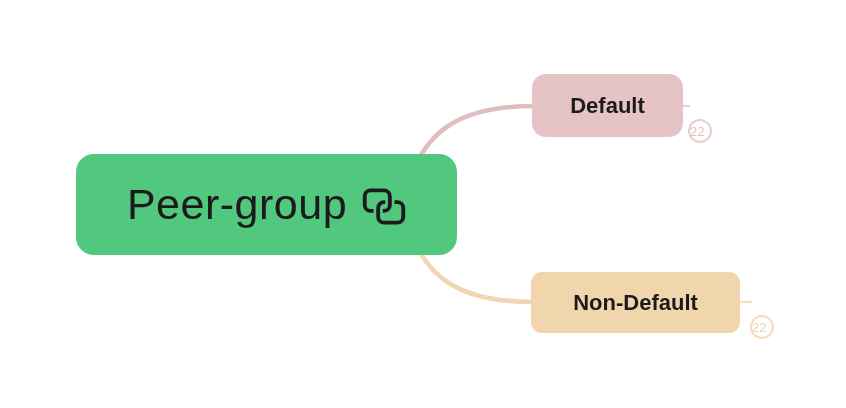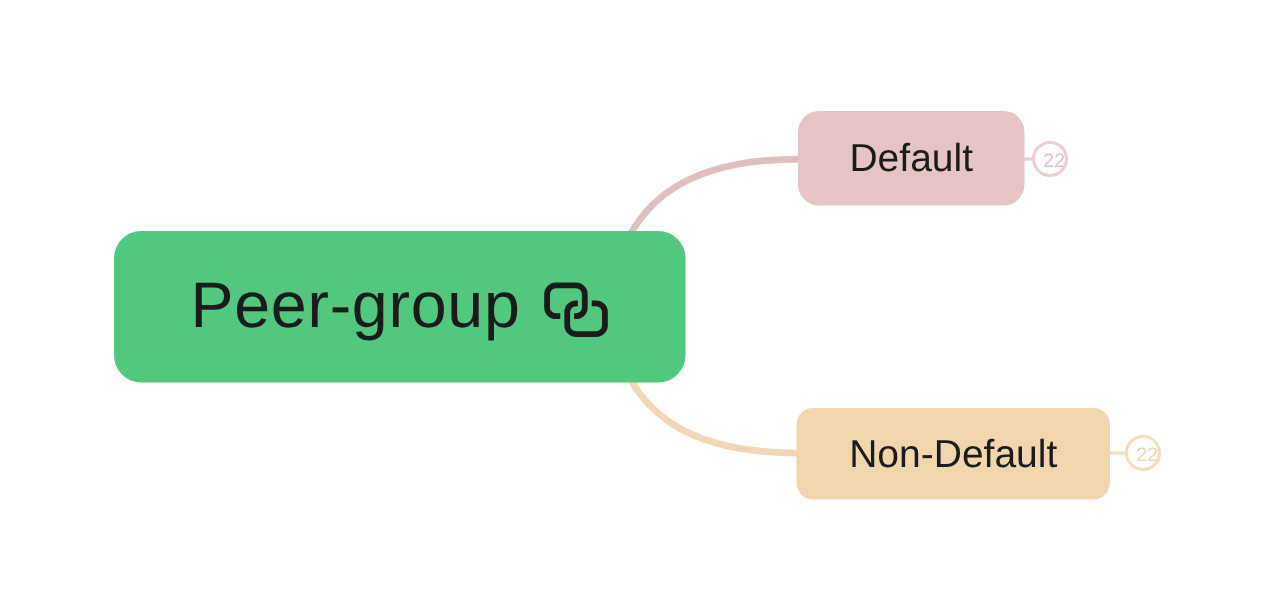--- a/index.html
+++ b/index.html
@@ -38,22 +38,22 @@
     height: 101px;
     border-radius: 18px;
     background: #52c87f;
     gap: 15px;
     font-size: 43px;
     font-weight: 500;
     letter-spacing: 0.5px;
   }
   .node-child {
     border-radius: 14px;
-    font-size: 26px;
-    font-weight: 400;
+    font-size: 22px;
+    font-weight: 700;
   }
   .node-default {
     left: 532px;
     top: 74px;
     width: 151px;
     height: 63px;
     background: #e6c4c6;
   }
   .node-nondefault {
     left: 531px;
@@ -65,24 +65,25 @@
   }
   .badge {
     position: absolute;
     z-index: 1;
     width: 24px;
     height: 24px;
     border-radius: 50%;
     box-sizing: border-box;
     display: flex;
     align-items: center;
-    justify-content: flex-end;
+    justify-content: flex-start;
     background: #ffffff;
     font-size: 13px;
     line-height: 1;
+    margin-top: 25px;
   }
   .badge-default {
     left: 688px;
     top: 94px;
     border: 2px solid #eaced0;
     color: #e3bfc2;
   }
   .badge-nondefault {
     left: 750px;
     top: 290px;

